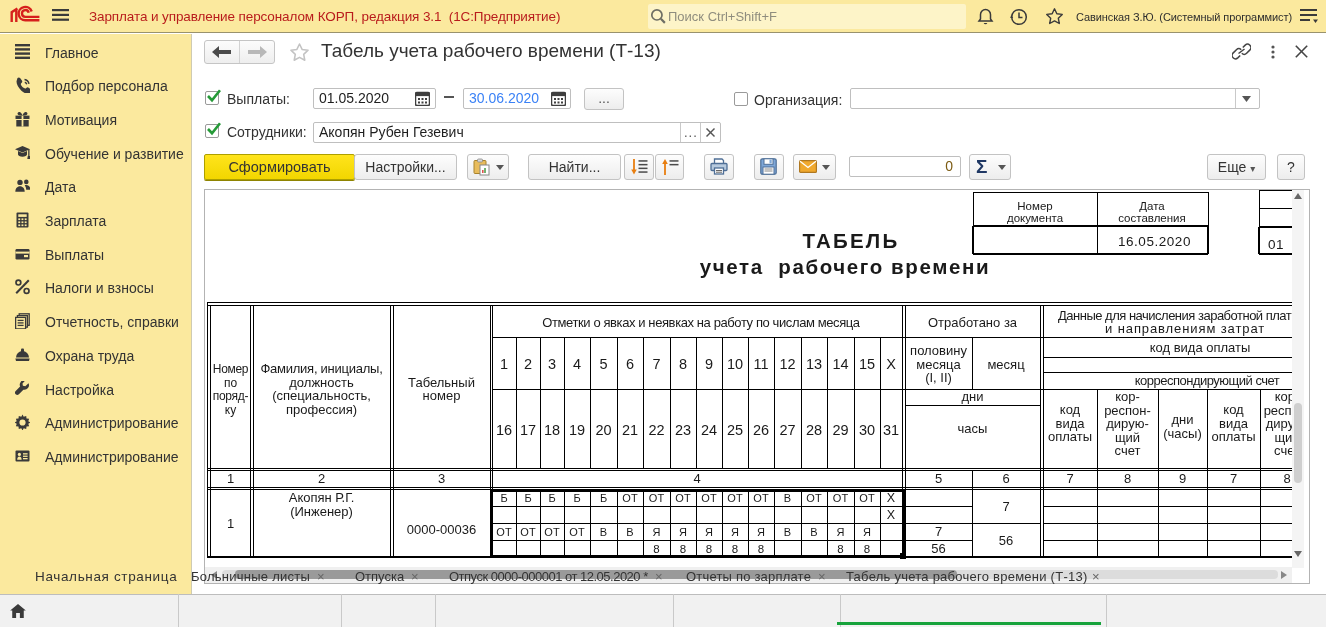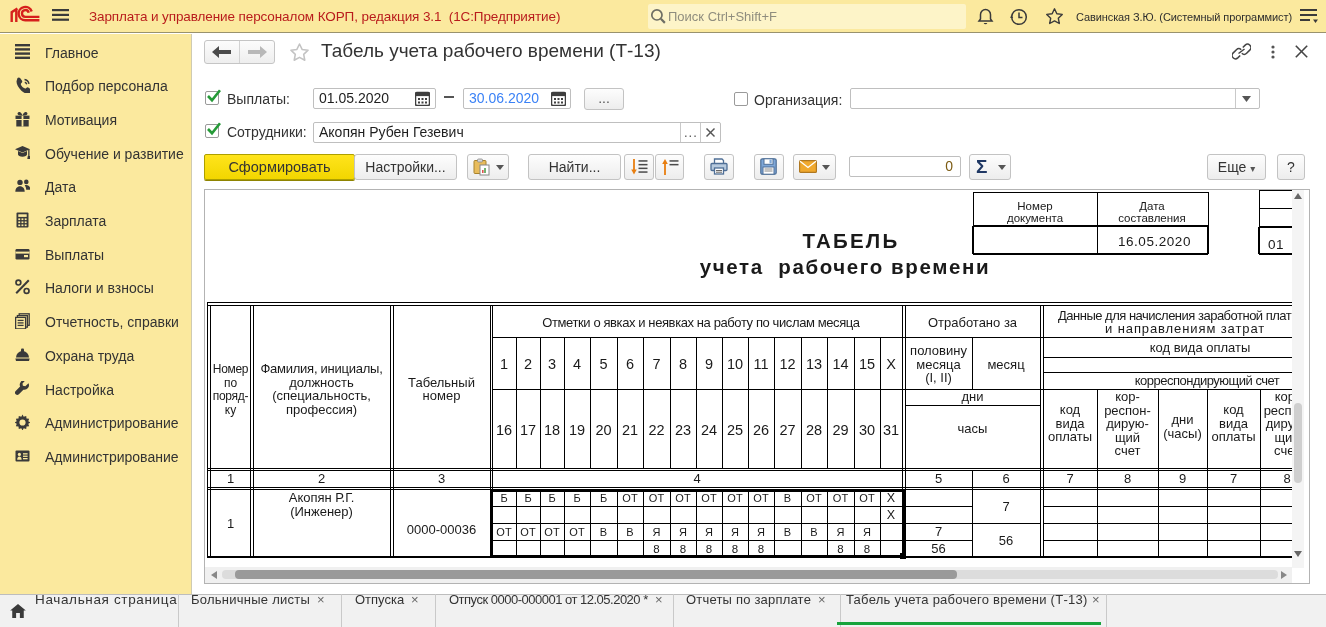--- a/index.html
+++ b/index.html
@@ -3,21 +3,21 @@
 <style>
 *{margin:0;padding:0;box-sizing:border-box}
 html,body{width:1326px;height:627px;overflow:hidden;font-family:"Liberation Sans",sans-serif;background:#fff}
 .abs{position:absolute}
 .btn{position:absolute;height:26px;border:1px solid #c3c3c3;border-radius:3px;
   background:linear-gradient(#fdfdfd,#ededed);color:#333;font-size:14px;text-align:center}
 .fld{position:absolute;height:21px;border:1px solid #bfbfbf;border-radius:2px;background:#fff;
   font-size:14px;color:#1e1e1e}
 .cklabel{position:absolute;font-size:14px;color:#333}
 .mi{position:absolute;left:45px;font-size:14px;color:#333;white-space:nowrap}
-.tabtxt{position:absolute;top:584px;height:16px;line-height:32px;font-size:13px;color:#333;white-space:nowrap}
+.tabtxt{position:absolute;top:561px;height:16px;line-height:32px;font-size:13px;color:#333;white-space:nowrap}
 .tsep{position:absolute;top:594px;width:1px;height:33px;background:#c9c9c9}
 .tx{color:#777;font-size:13px}
 </style></head>
 <body>
 
 <div class="abs" style="left:0;top:0;width:1326px;height:33px;background:#fbe99e;border-bottom:1px solid #99926d"></div>
 <svg class="abs" style="left:8px;top:4px" width="42" height="26" viewBox="0 0 42 26">
  <g fill="none" stroke="#d6201c" stroke-width="2.4">
   <path d="M3.7,18 L3.7,8.2 L9.4,4.4 M8.3,5.0 L8.3,18"></path>
   <path d="M23.7,7.5 A 6.7,6.7 0 1 0 17.4,16.3 L31.4,16.3"></path>

